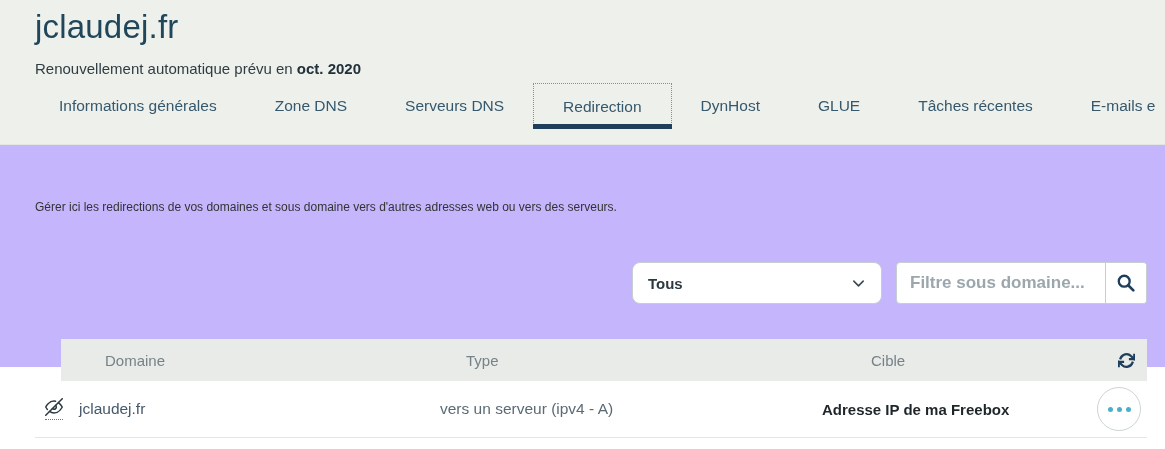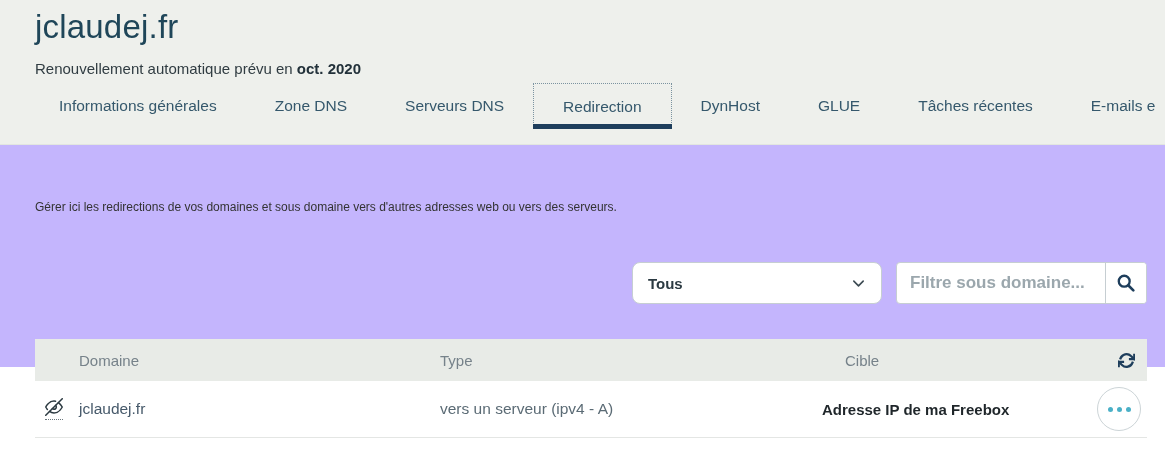--- a/index.html
+++ b/index.html
@@ -71,21 +71,21 @@
     width:41px; border:none; border-left:1px solid #c6ced2;
     background:#fff; display:flex; align-items:center; justify-content:center;
     cursor:pointer;
   }
 
   
   .table { margin:35px 18px 0 35px; }
   .thead {
     height:42px; background:#e8ebe7;
     display:flex; align-items:center;
-    font-size:15px; color:#76828a; padding-right:12px;
+    font-size:15px; color:#76828a; padding-right:12px;margin-left:26px;
   }
   .th1 { flex:0 0 405px; padding-left:44px; }
   .th2 { flex:0 0 370px; }
   .th3 { flex:1; padding-left:35px; }
   .th-actions { flex:0 0 30px; display:flex; justify-content:flex-end; }
   .refresh-btn { background:none; border:none; cursor:pointer; display:flex; padding:0; }
 
   .trow {
     height:57px; background:#fff; border-bottom:1px solid #e4e6e4;
     display:flex; align-items:center; padding-right:6px; font-size:15.5px;

